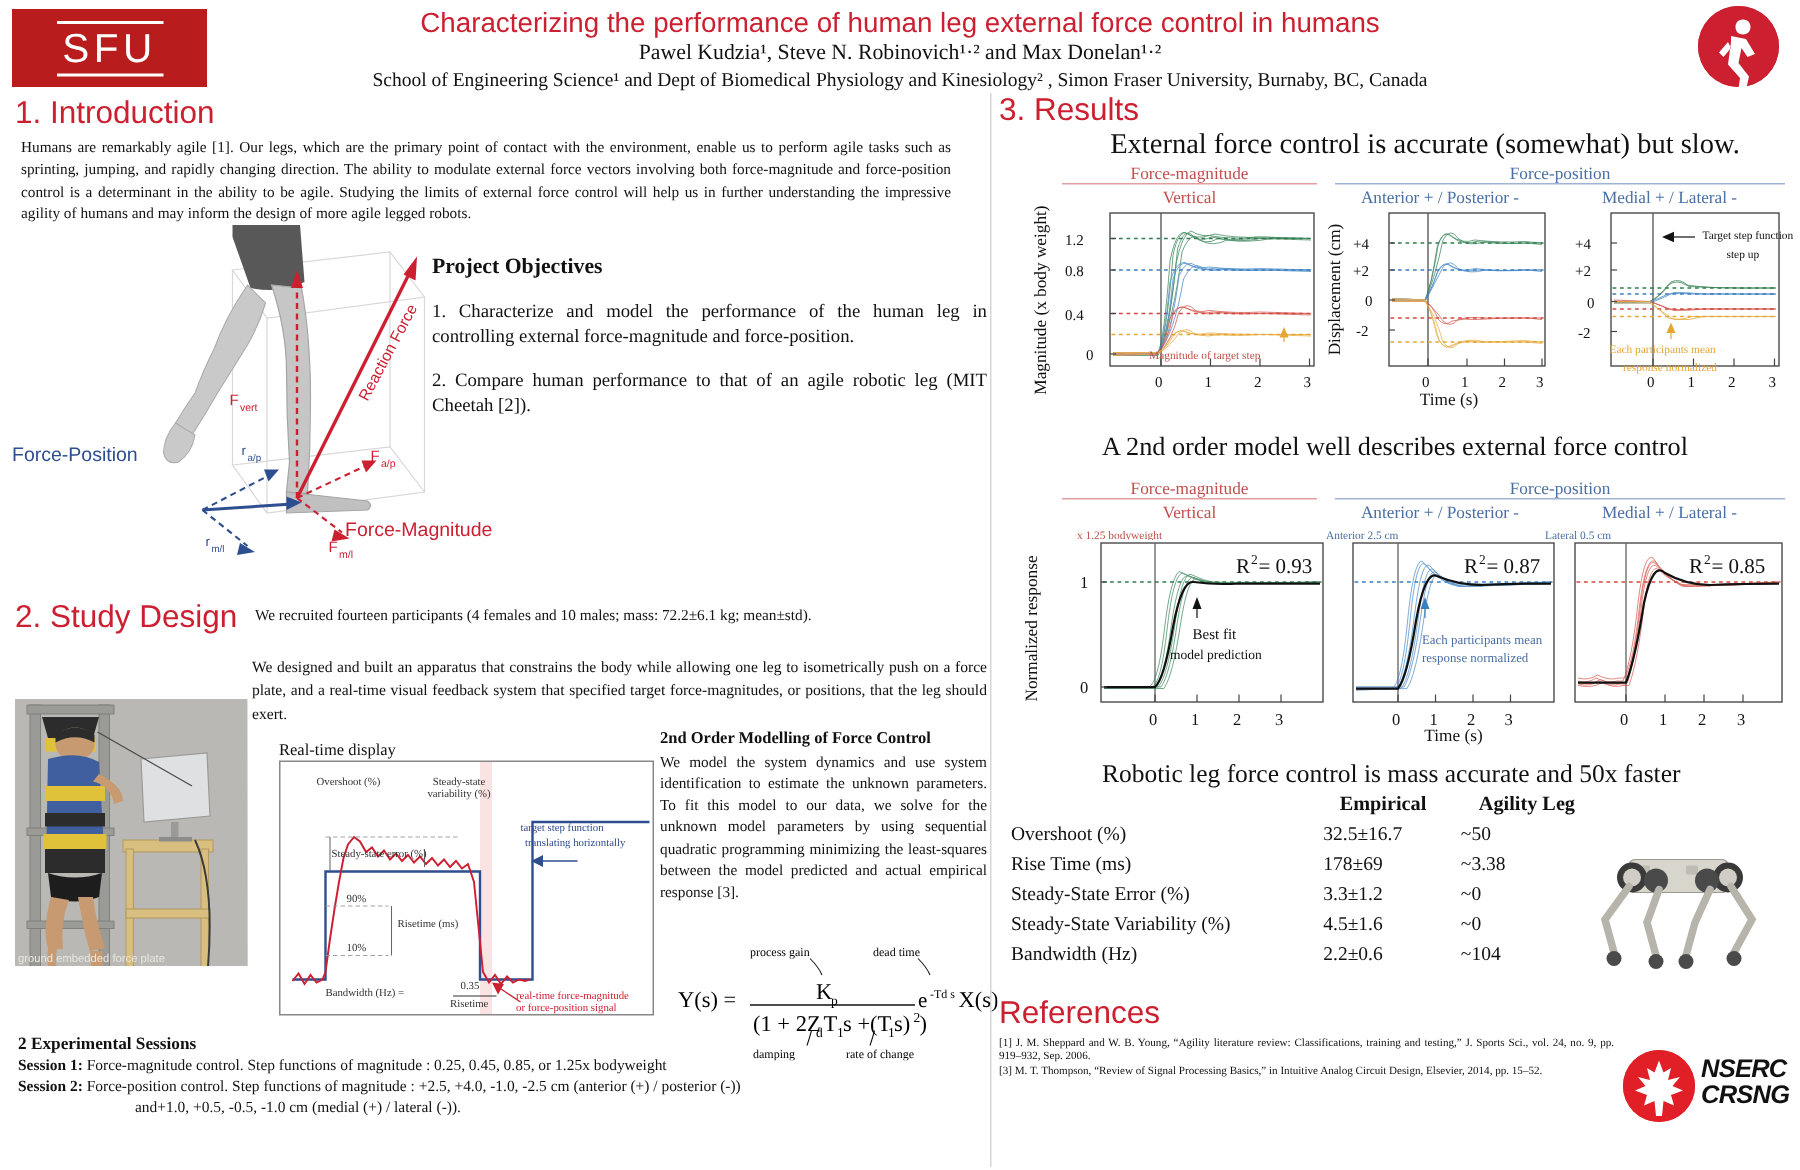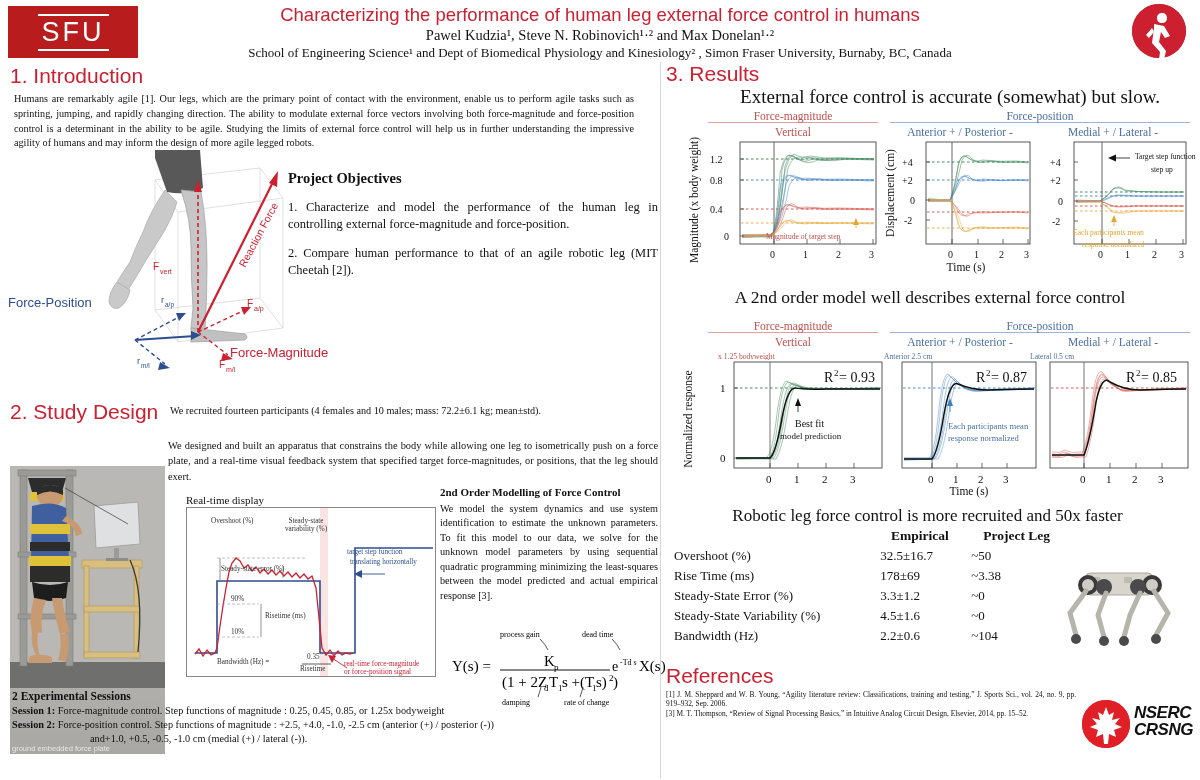--- a/index.html
+++ b/index.html
@@ -70,21 +70,21 @@
     position:absolute; left:170px; top:404px; width:480px;
     font-size:10.2px; line-height:1.4;
   }
   #study-l2 {
     position:absolute; left:168px; top:438px; width:490px;
     font-size:10.4px; line-height:1.48; text-align:justify;
   }
 
   
   #apparatus {
-    position:absolute; left:10px; top:466px; width:155px; height:288px;
+    position:absolute; left:10px; top:466px; width:155px; height:178px;
     background:linear-gradient(#cfcfcd,#bdbcb8 40%,#a8a7a3);
     overflow:hidden;
   }
   #apparatus .capt {
     position:absolute; left:2px; bottom:1px; font-size:7.5px; color:#e9e7e2;
     font-family:"Liberation Sans", sans-serif;
   }
 
   
   #rt-label { position:absolute; left:186px; top:494px; font-size:11px; }
@@ -759,28 +759,28 @@
           <text x="112" y="123">3</text>
       </g>
       <text x="80" y="22" font-family="Liberation Serif, serif" font-size="14" fill="#111">R</text>
       <text x="90" y="16" font-family="Liberation Serif, serif" font-size="9" fill="#111">2</text>
       <text x="95" y="22" font-family="Liberation Serif, serif" font-size="14" fill="#111">= 0.85</text>
     </svg>
   </div>
 
   <div class="axis-title" style="left:898px; top:485px; width:142px;">Time (s)</div>
 
-  <div id="res-sub3">Robotic leg force control is more recruited and 50x faster</div>
+  <div id="res-sub3">Robotic leg force control is mass accurate and 50x faster</div>
 
   <table id="cmp-table">
     <thead>
       <tr>
         <th class="rowhdr"></th>
         <th>Empirical</th>
-        <th>Project Leg</th>
+        <th>Agility Leg</th>
       </tr>
     </thead>
     <tbody>
       <tr>
         <td class="name">Overshoot (%)</td>
         <td class="val">32.5±16.7</td>
         <td class="val">~50</td>
       </tr>
       <tr>
         <td class="name">Rise Time (ms)</td>

